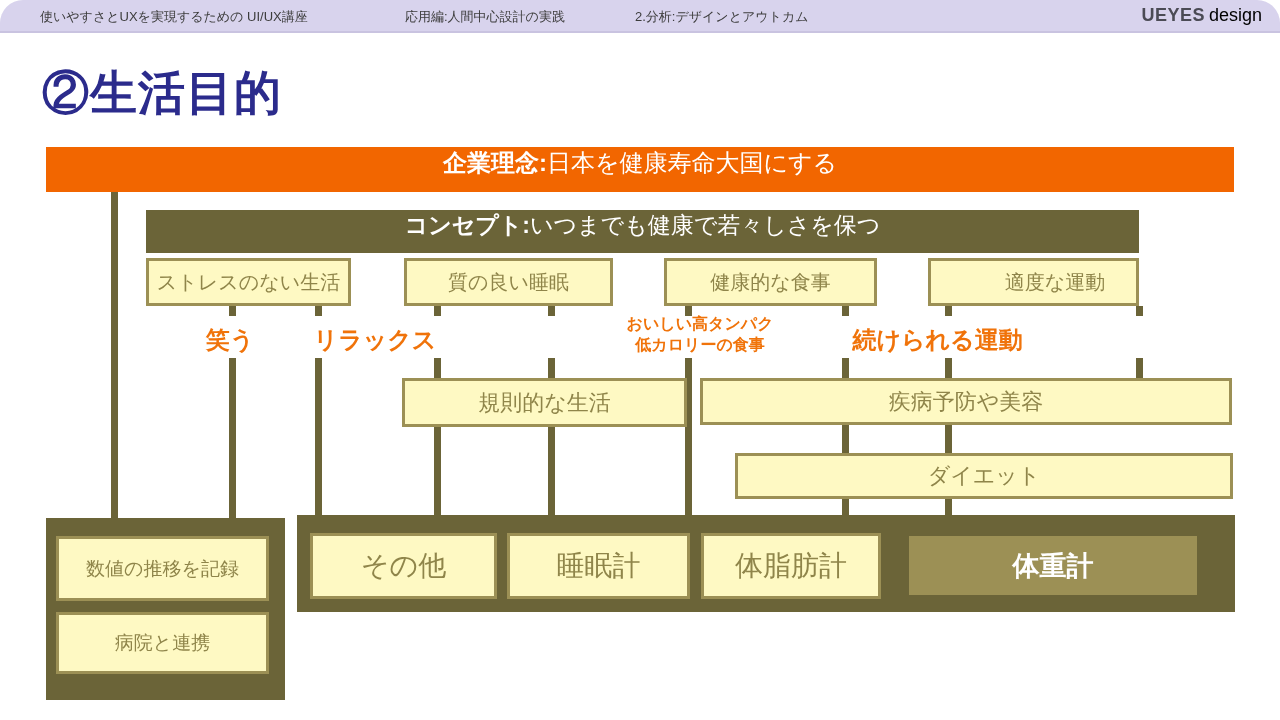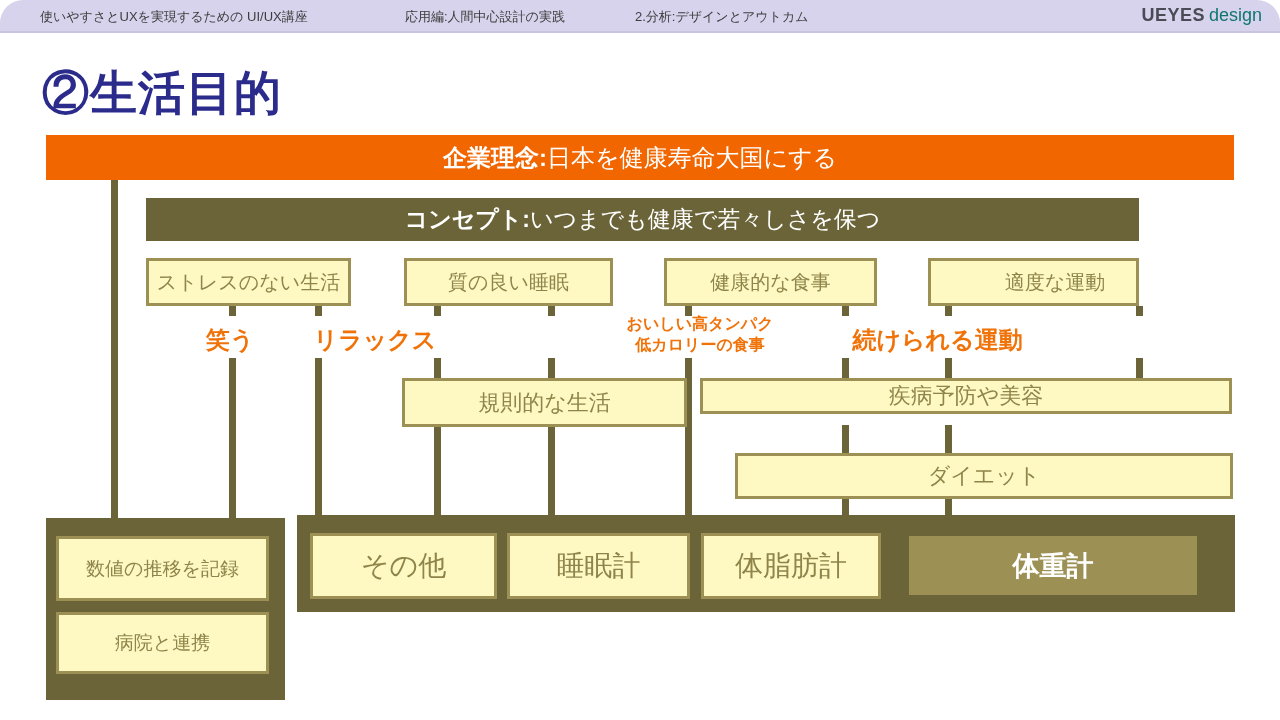--- a/index.html
+++ b/index.html
@@ -8,30 +8,30 @@
     font-family:"Liberation Sans", sans-serif; overflow:hidden;border-radius:23px;
   }
   
   .topbar {
     position:absolute; left:0; top:0; width:1280px; height:33px;
     background:#D8D3ED; border-bottom:2px solid #C9C3E0; box-sizing:border-box;
   }
   .topbar-text { position:absolute; top:8px; font-size:13px; color:#3C3C3C; white-space:nowrap; }
   .logo { position:absolute; top:5px; right:18px; font-size:18px; white-space:nowrap; }
   .logo .bold { font-weight:800; color:#4B4B55; letter-spacing:0.5px; }
-  .logo .light { font-weight:400; color:#0f766e; margin-left:4px; }
+  .logo .light { font-weight:400; color:#000000; margin-left:4px; }
   
   .slide-title {
     position:absolute; left:42px; top:62px; font-size:47px; font-weight:bold;
     color:#2B2B8C; letter-spacing:1px;
   }
   
   .banner {
-    position:absolute; color:#ffffff; display:flex; align-items:center;
-    justify-content:center; white-space:nowrap; box-sizing:border-box;
+    position:absolute; color:#ffffff; display:flex; 
+    justify-content:center; white-space:nowrap; box-sizing:border-box;margin-top:12px;
   }
   .banner-philosophy { left:46px; top:135px; width:1188px; height:45px; background:#F26600; font-size:24px; }
   .banner-concept   { left:146px; top:198px; width:993px; height:43px; background:#6B6438; font-size:23px; }
   .banner .lead { font-weight:bold; }
   
   .vseg { position:absolute; width:7px; background:#6B6438; }
   
   .wbox {
     position:absolute; background:#fef9c3; border:3px solid #9C9055;
     display:flex; align-items:center; justify-content:center;
@@ -120,21 +120,21 @@
 
   <div class="olabel" style="left:160px; top:324px; width:140px;">笑う</div>
   <div class="olabel" style="left:305px; top:324px; width:140px;">リラックス</div>
   <div class="olabel olabel-small" style="left:600px; top:313px; width:200px;">
     <div>おいしい高タンパク</div>
     <div>低カロリーの食事</div>
   </div>
   <div class="olabel" style="left:850px; top:324px; width:175px;">続けられる運動</div>
 
   <div class="wbox mid" style="left:402px; top:378px; width:285px; height:49px;">規則的な生活</div>
-  <div class="wbox mid" style="left:700px; top:378px; width:532px; height:36px;">疾病予防や美容</div>
+  <div class="wbox mid" style="left:700px; top:378px; width:532px; height:47px;">疾病予防や美容</div>
   <div class="wbox mid" style="left:735px; top:453px; width:498px; height:46px;">ダイエット</div>
 
   <div class="container-olive" style="left:46px; top:518px; width:239px; height:182px;"></div>
   <div class="wbox outcome" style="top:536px; height:65px;">数値の推移を記録</div>
   <div class="wbox outcome" style="top:612px; height:62px;">病院と連携</div>
 
   <div class="container-olive" style="left:297px; top:515px; width:938px; height:97px;"></div>
   <div class="wbox product" style="left:310px; width:187px;">その他</div>
   <div class="wbox product" style="left:507px; width:183px;">睡眠計</div>
   <div class="wbox product" style="left:701px; width:180px;">体脂肪計</div>

